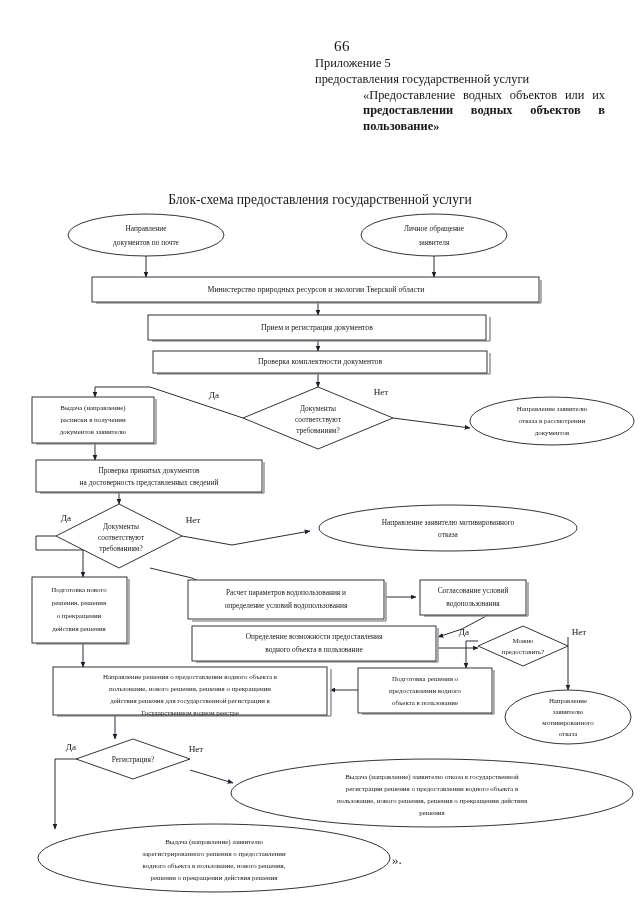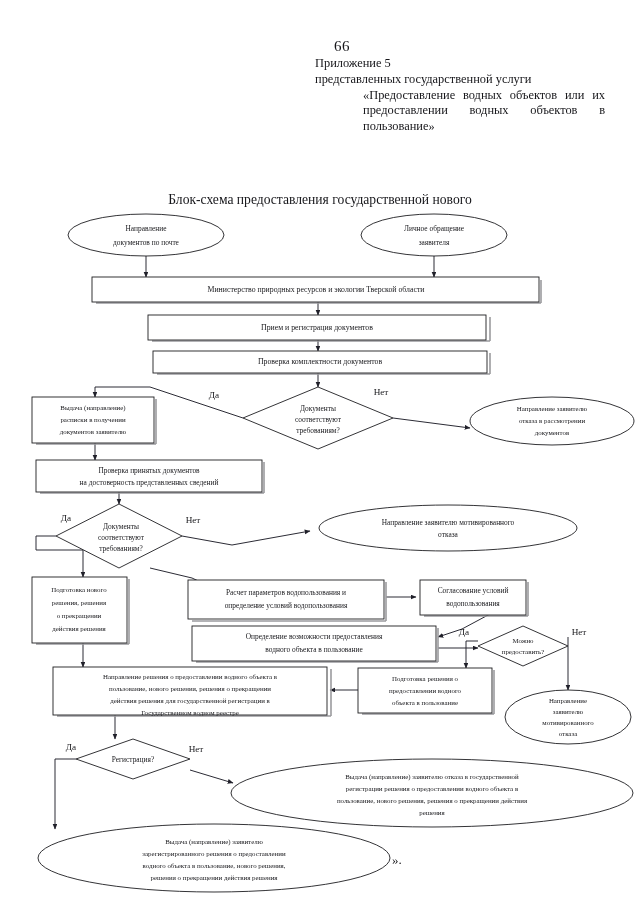--- a/index.html
+++ b/index.html
@@ -38,21 +38,21 @@
     font-size: 12.4px;
     line-height: 15.8px;
   }
   #appendix-block .ln { display: block; white-space: pre; }
   #appendix-block .just {
     display: block;
     text-align: justify;
     text-align-last: justify;
     margin-left: 48px;
   }
-  #appendix-block .just.last { text-align-last: left; }
+  #appendix-block .just.last { text-align-last: left; font-weight: bold; }
 
   #chart-title {
     position: absolute;
     left: 0;
     top: 192px;
     width: 640px;
     text-align: center;
     font-size: 13.6px;
   }
   #trailing-quote {
@@ -98,26 +98,26 @@
 </style>
 </head>
 <body>
 
 <div class="page">
 
   <div id="page-number">66</div>
 
   <div id="appendix-block">
     <span class="ln">Приложение 5</span>
-    <span class="ln">представленных государственной услуги</span>
+    <span class="ln">предоставления государственной услуги</span>
     <span class="just">«Предоставление водных объектов или их</span>
     <span class="just last">предоставлении водных объектов в пользование»</span>
   </div>
 
-  <div id="chart-title">Блок-схема предоставления государственной нового</div>
+  <div id="chart-title">Блок-схема предоставления государственной услуги</div>
   <div id="trailing-quote">».</div>
 
   <svg id="flow" viewBox="0 0 640 905">
     <defs>
       <marker id="ah" markerWidth="7" markerHeight="7" refX="5.6" refY="2.6" orient="auto">
         <path d="M0,0 L6,2.6 L0,5.2 z" fill="#20202a"></path>
       </marker>
     </defs>
 
     <g>

